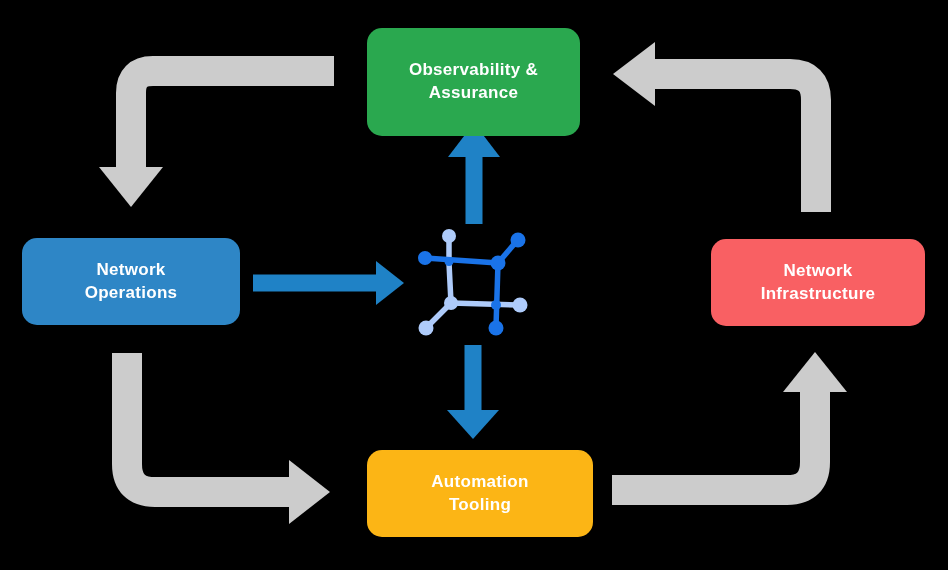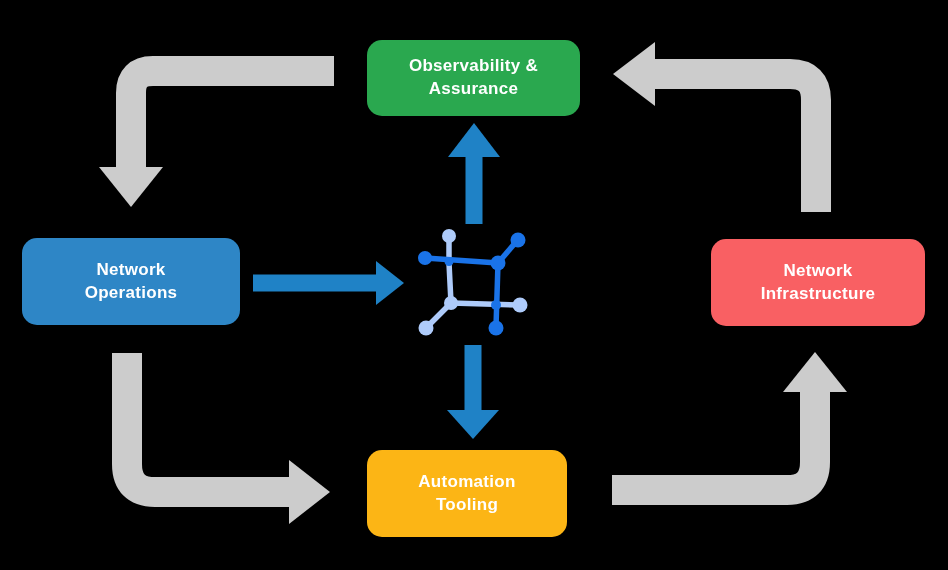--- a/index.html
+++ b/index.html
@@ -25,24 +25,24 @@
   .garrow{fill:none;stroke:var(--arrow_gray);stroke-width:30;}
   .ghead{fill:var(--arrow_gray);stroke:none;}
   .barrow{fill:none;stroke:var(--arrow_blue);stroke-width:17;}
   .bhead{fill:var(--arrow_blue);stroke:none;}
   .node{
     position:absolute;border-radius:15px;
     display:flex;align-items:center;justify-content:center;text-align:center;
     color:var(--text);font-weight:700;font-size:17px;line-height:1.35;
     letter-spacing:.3px;white-space:pre-line;
   }
-  .node-green{left:367px;top:40px;width:213px;height:76px;background:var(--green);}
+  .node-green{left:367px;top:28px;width:213px;height:108px;background:var(--green);}
   .node-blue{left:22px;top:238px;width:218px;height:87px;background:var(--blue);}
   .node-red{left:711px;top:239px;width:214px;height:87px;background:var(--red);}
-  .node-yellow{left:367px;top:450px;width:200px;height:87px;background:var(--yellow);}
+  .node-yellow{left:367px;top:450px;width:226px;height:87px;background:var(--yellow);}
   .center-icon{position:absolute;left:408px;top:225px;width:130px;height:125px;}
   .ic-light{stroke:var(--icon_light_blue);}
   .ic-light-f{fill:var(--icon_light_blue);}
   .ic-dark{stroke:var(--icon_dark_blue);}
   .ic-dark-f{fill:var(--icon_dark_blue);}
   .ic{stroke-width:5.5;stroke-linecap:round;fill:none;}
 </style>
 </head>
 <body>
 

